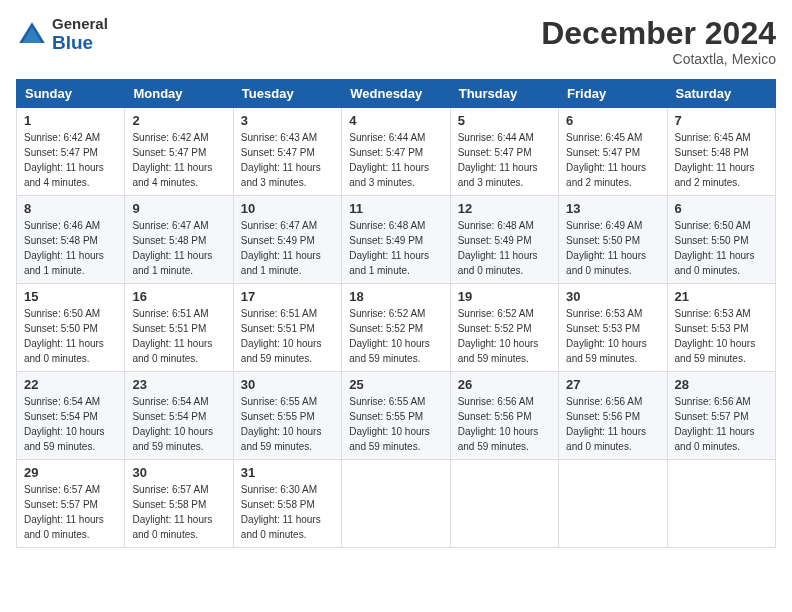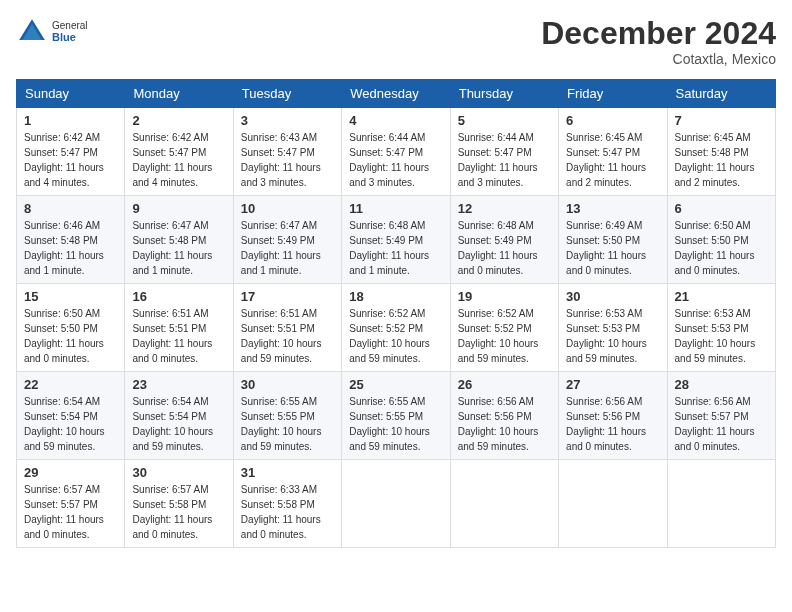--- a/index.html
+++ b/index.html
@@ -20,26 +20,26 @@
       display: flex;
       align-items: center;
       gap: 4px;
     }
     .logo-text {
       display: flex;
       flex-direction: column;
       line-height: 1.1;
     }
     .logo-general {
-      font-size: 10px;
-      font-weight: normal;
+      font-size: 15px;
+      font-weight: bold;
       color: #333;
     }
     .logo-blue {
-      font-size: 11px;
+      font-size: 19px;
       font-weight: bold;
       color: #1a5fa8;
     }
     .logo-icon {
       width: 32px;
       height: 32px;
     }
     .title-block {
       text-align: right;
       margin-left: 24px;
@@ -59,21 +59,21 @@
       width: 100%;
       border-collapse: collapse;
       border: 1px solid #ccc;
     }
     .calendar th {
       background: #1a5fa8;
       color: #fff;
       text-align: left;
       padding: 6px 8px;
       font-size: 13px;
-      font-weight: normal;
+      font-weight: bold;
       border: 1px solid #1a5fa8;
     }
     .calendar td {
       vertical-align: top;
       padding: 5px 7px;
       font-size: 10.5px;
       color: #333;
       border: 1px solid #ddd;
       width: calc(100% / 7);
       min-height: 80px;
@@ -375,21 +375,21 @@
           <span class="day-num">30</span>
         <div class="day-info">
           <span>Sunrise: 6:57 AM</span><br>
           <span>Sunset: 5:58 PM</span><br>
           <span>Daylight: 11 hours and 0 minutes.</span>
         </div>
         </td>
         <td>
           <span class="day-num">31</span>
         <div class="day-info">
-          <span>Sunrise: 6:33 AM</span><br>
+          <span>Sunrise: 6:30 AM</span><br>
           <span>Sunset: 5:58 PM</span><br>
           <span>Daylight: 11 hours and 0 minutes.</span>
         </div>
         </td>
         <td class="empty-cell"></td>
         <td class="empty-cell"></td>
         <td class="empty-cell"></td>
         <td class="empty-cell"></td>
       </tr>
     </tbody>

